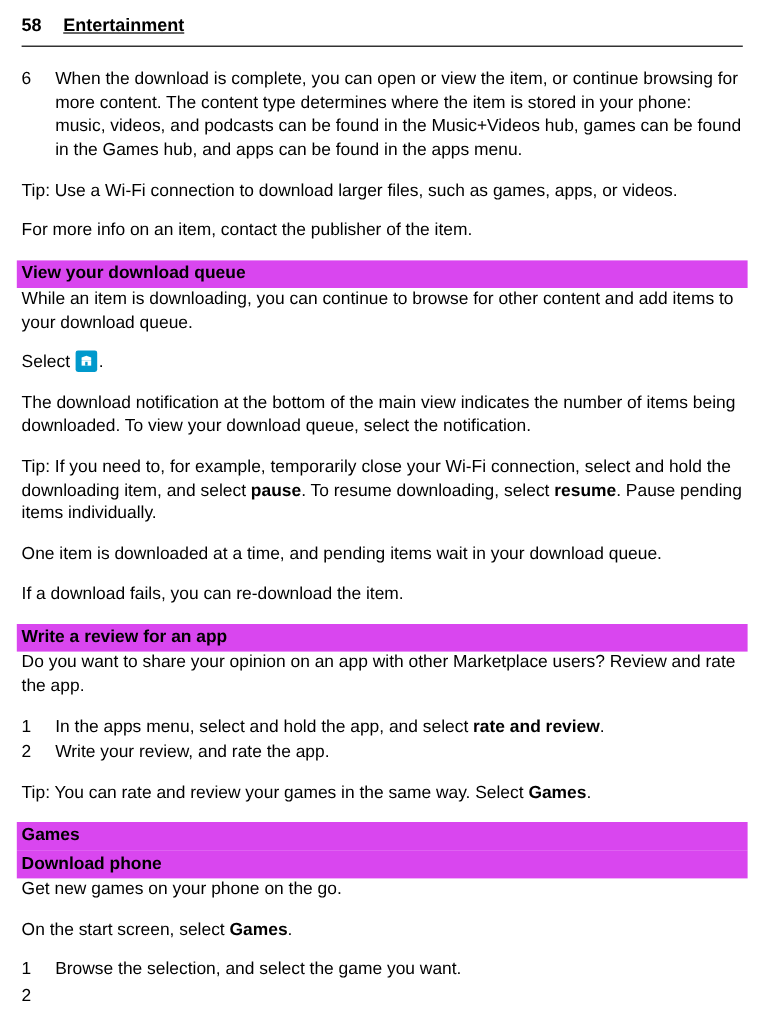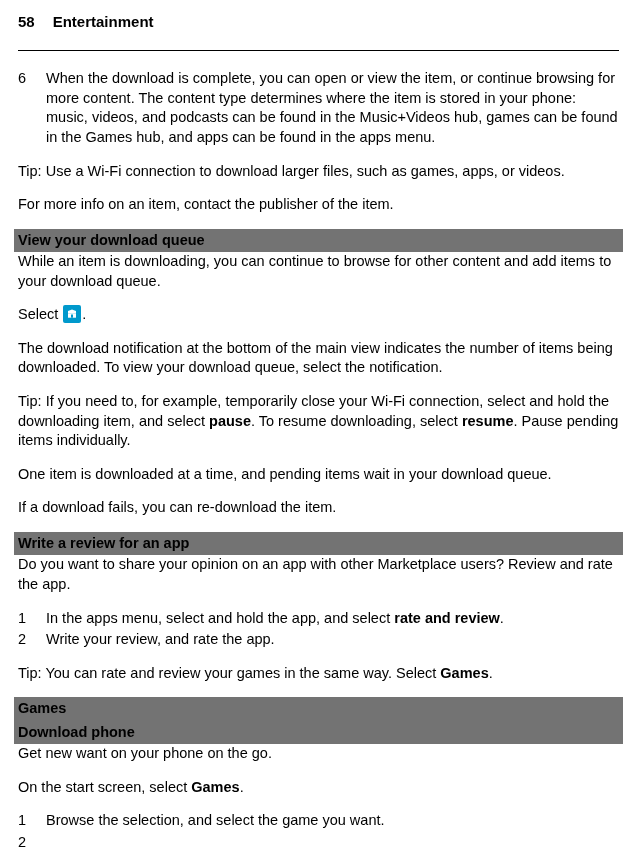--- a/index.html
+++ b/index.html
@@ -16,48 +16,49 @@
       width: 637px;
       padding: 0;
     }
     .page {
       padding: 12px 18px 20px 18px;
     }
     .header-row {
       display: flex;
       align-items: baseline;
       gap: 18px;
-      padding-bottom: 18px;
+      padding-bottom: 6px;
       border-bottom: 1px solid #000;
       margin-bottom: 18px;
     }
     .page-num {
       font-weight: bold;
       font-size: 15px;
     }
     .chapter-title {
       font-weight: bold;
       font-size: 15px;
+      text-decoration: underline;
     }
     .numbered-item {
       display: flex;
       gap: 14px;
       margin-bottom: 14px;
     }
     .numbered-item .num {
       min-width: 14px;
     }
     .para {
       margin-bottom: 14px;
     }
     .tip-label {
       font-weight: normal;
     }
     .section-heading {
-      background: #737373;
+      background: #d946ef;
       font-weight: bold;
       padding: 2px 4px;
       margin: 0 -4px 0 -4px;
     }
     .section-heading.stacked-top {
       margin-bottom: 0;
     }
     .section-heading + .para,
     .section-heading + .numbered-item {
       margin-top: 0;
@@ -155,21 +156,21 @@
     </div>
   </div>
 
   <p class="para">
     <span class="tip-label">Tip:</span><span> You can rate and review your games in the same way. Select </span><span class="bold">Games</span><span>.</span>
   </p>
 
   <div class="section-heading stacked-top">Games</div>
   <div class="section-heading">Download phone</div>
 
-  <p class="para after-heading">Get new want on your phone on the go.</p>
+  <p class="para after-heading">Get new games on your phone on the go.</p>
 
   <p class="para">
     <span>On the start screen, select </span><span class="bold">Games</span><span>.</span>
   </p>
 
   <div class="list">
     <div class="numbered-item">
       <span class="num">1</span>
       <span>Browse the selection, and select the game you want.</span>
     </div>

